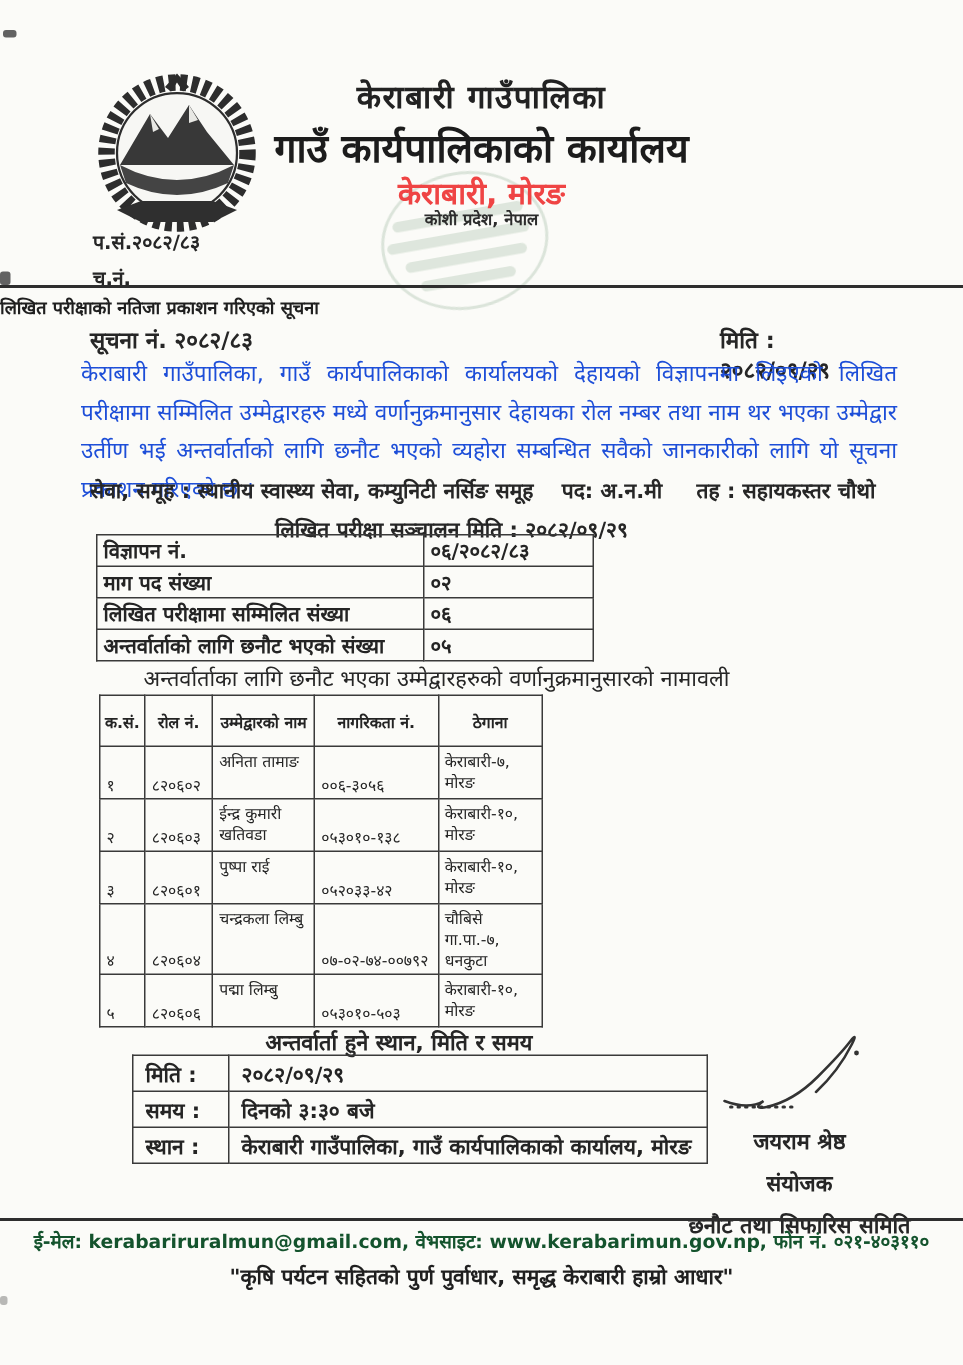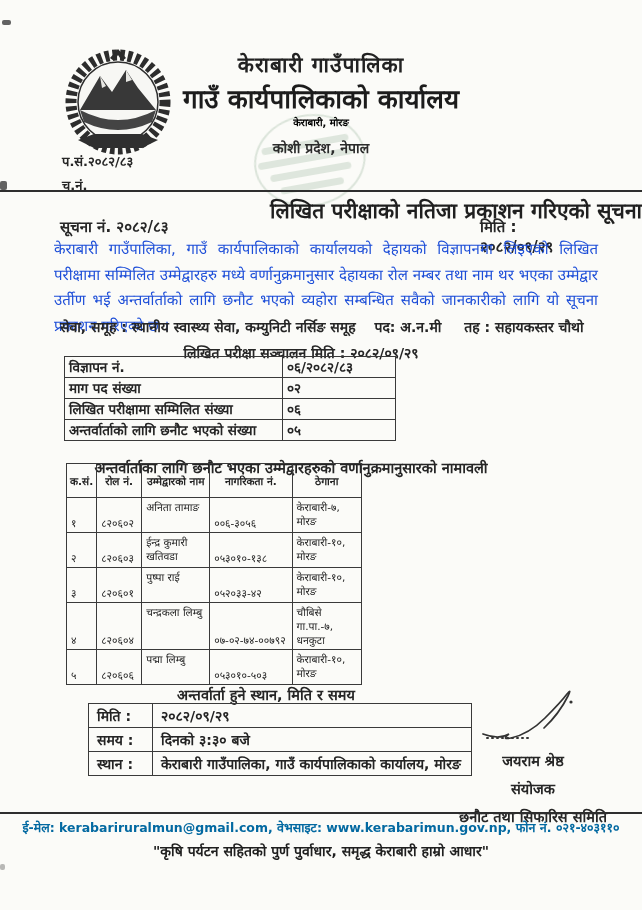--- a/index.html
+++ b/index.html
@@ -10,72 +10,72 @@
   }
   .page {
     position:relative; width:642px; height:910px;
     background:#fbfbf8; color:#262626; overflow:hidden;
   }
   
   .logo { position:absolute; left:56px; top:44px; width:124px; height:122px; }
   .hdr-line { position:absolute; left:0; right:0; text-align:center; }
   .muni-name   { top:50px;  font-size:21px; font-weight:600; letter-spacing:1px; color:#222; }
   .office-name { top:80px;  font-size:26px; font-weight:700; color:#1c1c1c; }
-  .addr1 { top:115px; font-size:10px; font-weight:600; color:#000000; }
-  .addr2 { top:138px; font-size:14px; font-weight:600; color:#2c2c2c; }
+  .addr1 { top:115px; font-size:20px; font-weight:600; color:#ef4444; }
+  .addr2 { top:138px; font-size:11px; font-weight:600; color:#2c2c2c; }
   .letter-no { position:absolute; left:62px; top:152px; font-size:13px; font-weight:600; }
   .ref-no    { position:absolute; left:62px; top:176px; font-size:13px; font-weight:600; }
   .rule-top    { position:absolute; left:0; top:190px; width:642px; height:2px; background:#2e2e2e; }
   .rule-bottom { position:absolute; left:0; top:812px; width:642px; height:2px; background:#2e2e2e; }
   
   .stamp { position:absolute; left:246px; top:112px; width:132px; height:98px;
            transform:rotate(-10deg); opacity:.45; filter:blur(.4px); pointer-events:none; }
   .stamp .ring { position:absolute; left:8px; top:2px; width:112px; height:92px;
                  border:2px solid rgba(110,150,115,.5); border-radius:50%; }
   .stamp .sline { position:absolute; left:18px; height:7px; border-radius:4px;
                   background:rgba(110,150,115,.45); }
   
-  .notice-title { position:absolute; left:0; right:0; top:196px; text-align:right;
-                  font-size:21px; font-weight:700; color:#1f1f1f; }
+  .notice-title { position:absolute; left:0; right:0; top:196px; text-align:left;
+                  font-size:12px; font-weight:700; color:#1f1f1f; }
   .meta-row { position:absolute; left:60px; right:48px; top:216px; font-size:15px; font-weight:600; }
   .meta-date { position:absolute; left:420px; top:0; }
   .body-par { position:absolute; left:54px; top:237px; width:544px;
               font-size:15px; line-height:25.5px; text-align:justify; color:#1d4ed8; }
   .service-row { position:absolute; left:60px; top:317px; width:560px; font-size:14px; font-weight:600; }
   .service-row .post  { margin-left:14px; }
   .service-row .level { margin-left:18px; }
   .exam-date { position:absolute; left:0; right:40px; top:343px; text-align:center;
                font-size:14px; font-weight:600; }
   
   table { border-collapse:collapse; background:transparent; }
   td,th { border:1.6px solid #3a3a3a; color:#242424; }
   .summary-tbl { position:absolute; left:64px; top:356px; width:332px; font-size:13.5px; }
   .summary-tbl td { height:20px; padding:1px 4px; font-weight:600; }
   .summary-tbl td.lbl { width:218px; }
   .cand-caption { position:absolute; left:0; right:60px; top:441px; text-align:center;
-                  font-size:14.5px; font-weight:700;margin-top:16px; }
+                  font-size:14.5px; font-weight:400; }
   .cand-tbl { position:absolute; left:66px; top:463px; width:296px; font-size:10.5px; }
   .cand-tbl th { height:34px; font-size:10.5px; font-weight:600; padding:2px 3px; text-align:center; }
   .cand-tbl td { padding:2px 4px; height:35px; }
   .va-t { vertical-align:top; } .va-b { vertical-align:bottom; }
   .intv-caption { position:absolute; left:0; right:110px; top:684px; text-align:center;
                   font-size:14.5px; font-weight:700; }
   .intv-tbl { position:absolute; left:88px; top:703px; width:384px; font-size:14px; }
   .intv-tbl td { padding:2px 8px; font-weight:600; }
   .intv-tbl td.lbl { width:64px; }
   .intv-tbl tr:nth-child(1) td, .intv-tbl tr:nth-child(2) td { height:24px; }
   
   .sig-block { position:absolute; left:438px; top:688px; width:190px; text-align:center; }
   .sig-scribble { display:block; margin:0 auto; }
   .sig-name { font-size:14.5px; font-weight:600; margin-top:4px; }
   .sig-role { font-size:14.5px; font-weight:600; margin-top:8px; }
   .sig-committee { font-size:14.5px; font-weight:600; margin-top:8px; }
   
   .footer-contact { position:absolute; left:0; right:0; top:819px; text-align:center;
-                    font-size:12.5px; font-weight:600; color:#0369a1; }
+                    font-size:12.5px; font-weight:600; color:#14532d; }
   .footer-slogan  { position:absolute; left:0; right:0; top:841px; text-align:center;
                     font-size:14px; font-weight:700; color:#1f1f1f; }
   
   .artifact { position:absolute; background:#3c3c3c; border-radius:2px; opacity:.8; }
   .a1 { left:2px;  top:20px;  width:9px;  height:5px; }
   .a2 { left:0px;  top:181px; width:7px;  height:9px; }
   .a3 { left:0px;  top:864px; width:5px;  height:6px; opacity:.35; }
 </style>
 </head>
 <body>

